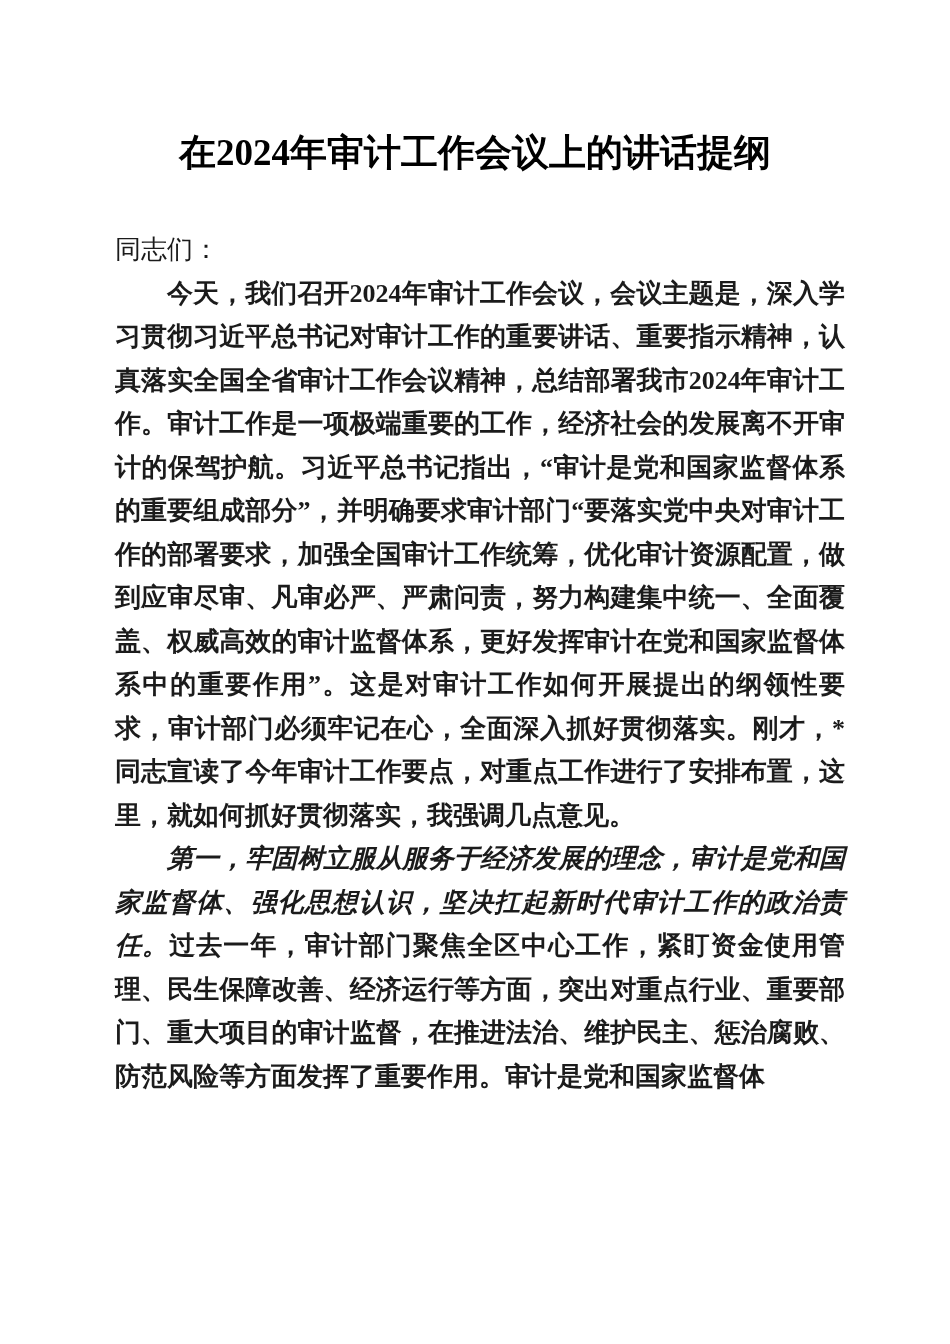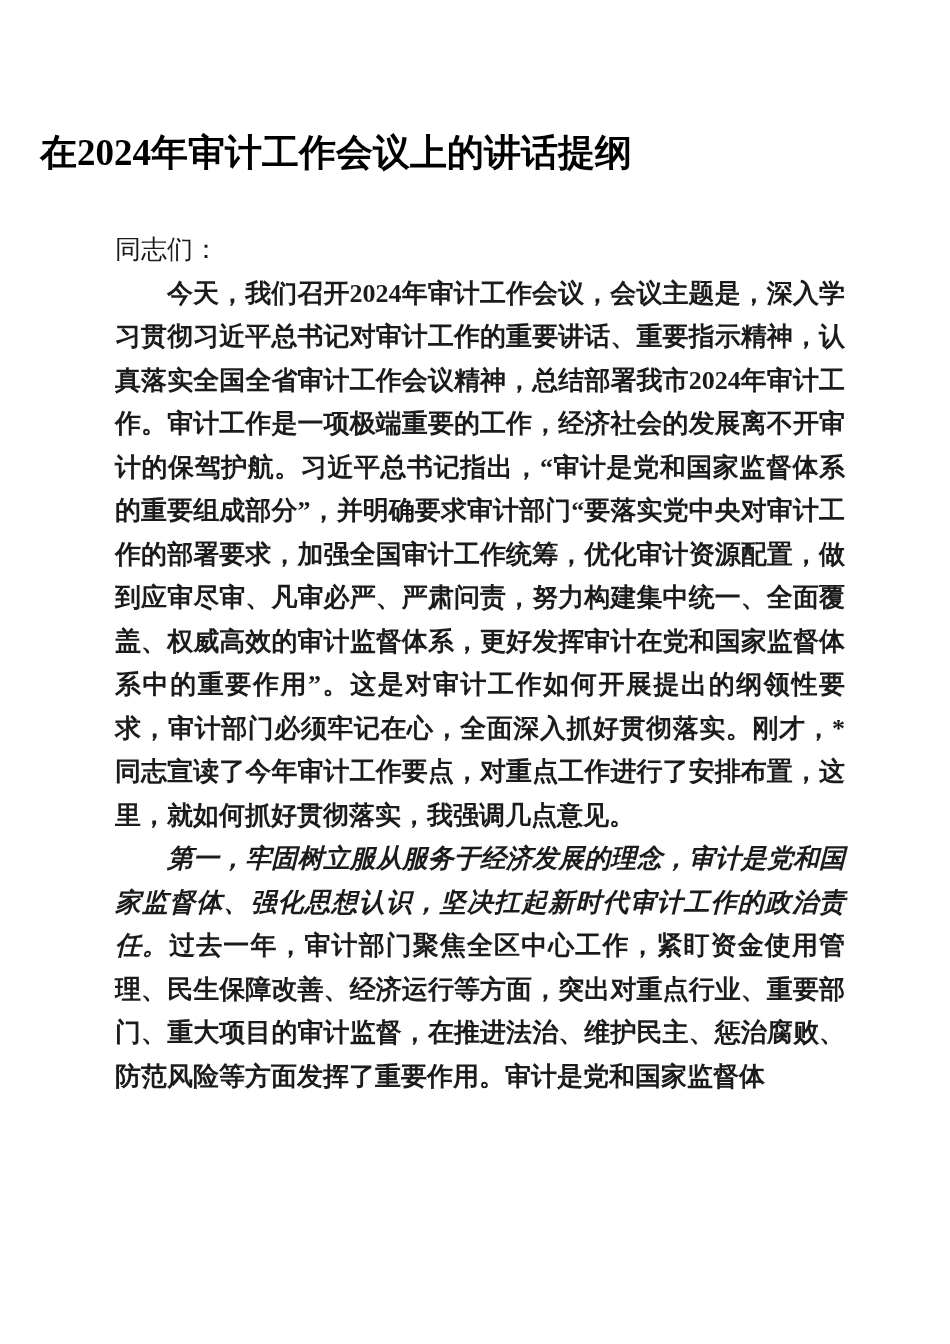--- a/index.html
+++ b/index.html
@@ -12,20 +12,21 @@
     width: 950px;
     height: 1344px;
     background: #ffffff;
     overflow: hidden;
     font-family: "Liberation Serif", serif;
     box-sizing: border-box;
   }
   .doc-title {
     margin: 0;
     padding: 128px 40px 0 40px;
+    text-align: center;
     font-size: 37px;
     line-height: 50px;
     font-weight: bold;
     color: #000000;
     font-family: "Liberation Serif", serif;
   }
   .doc-body {
     margin: 50px 105px 0 115px;
     font-size: 26px;
     line-height: 43.5px;

